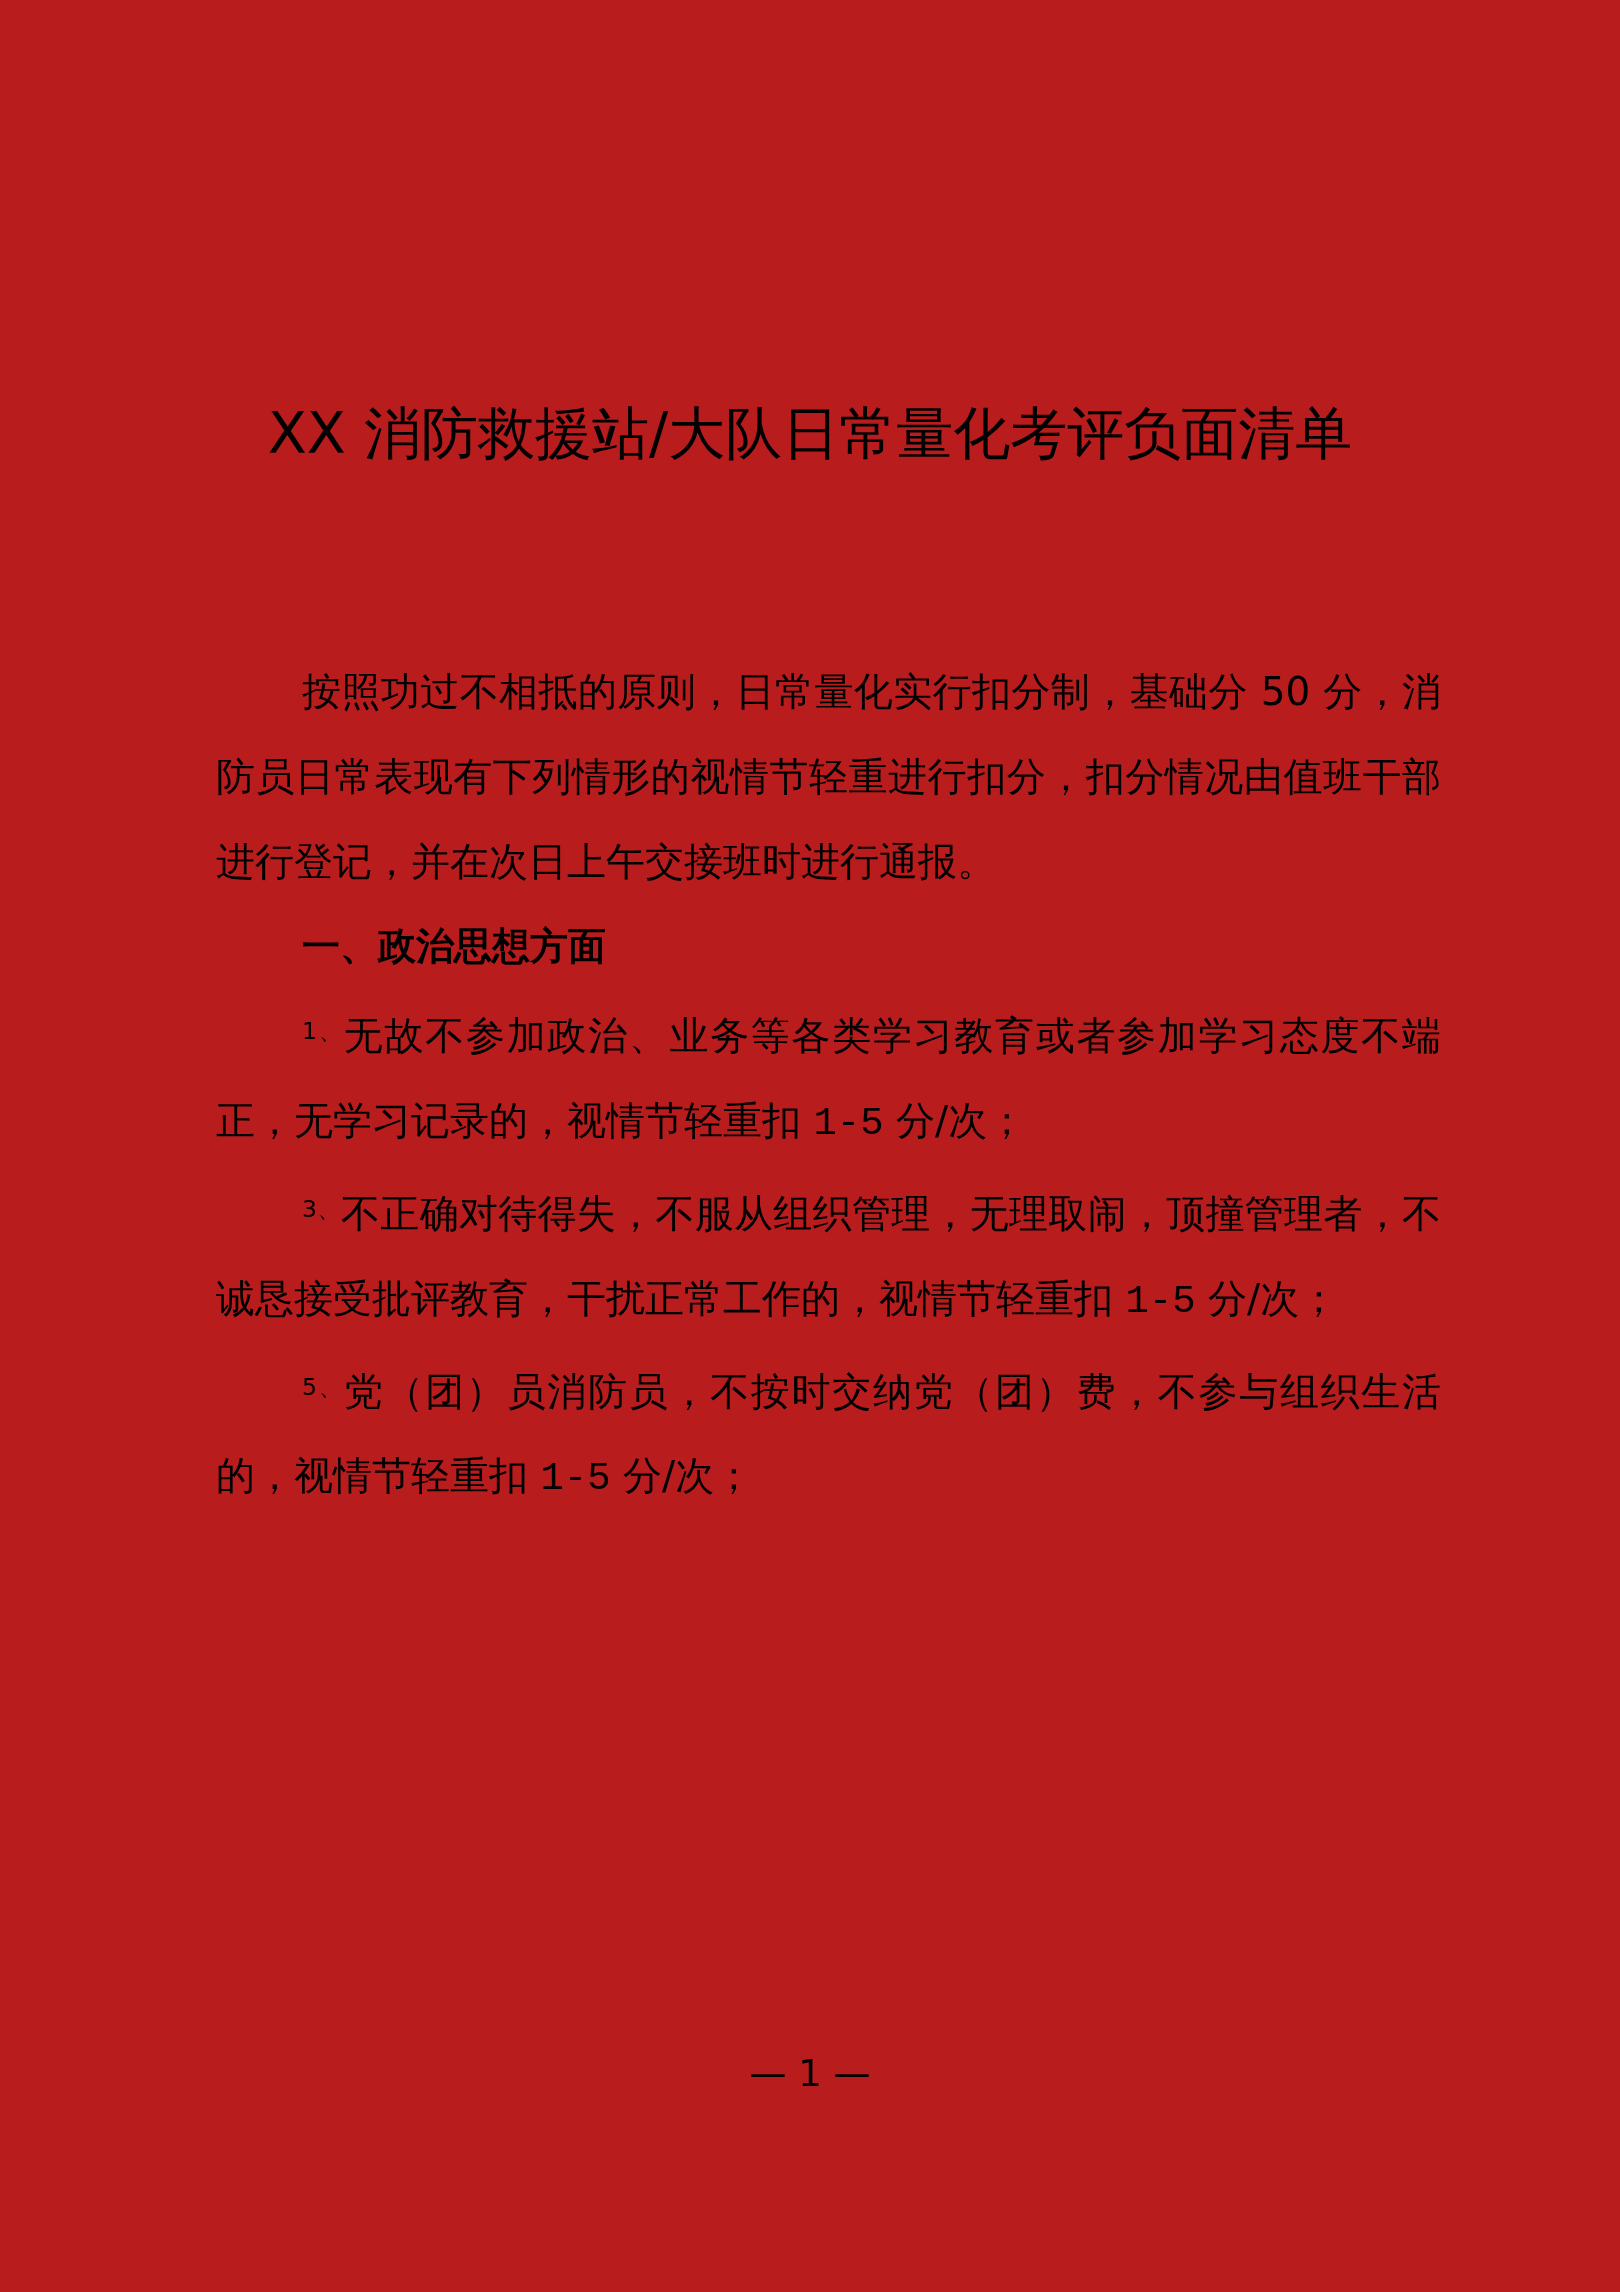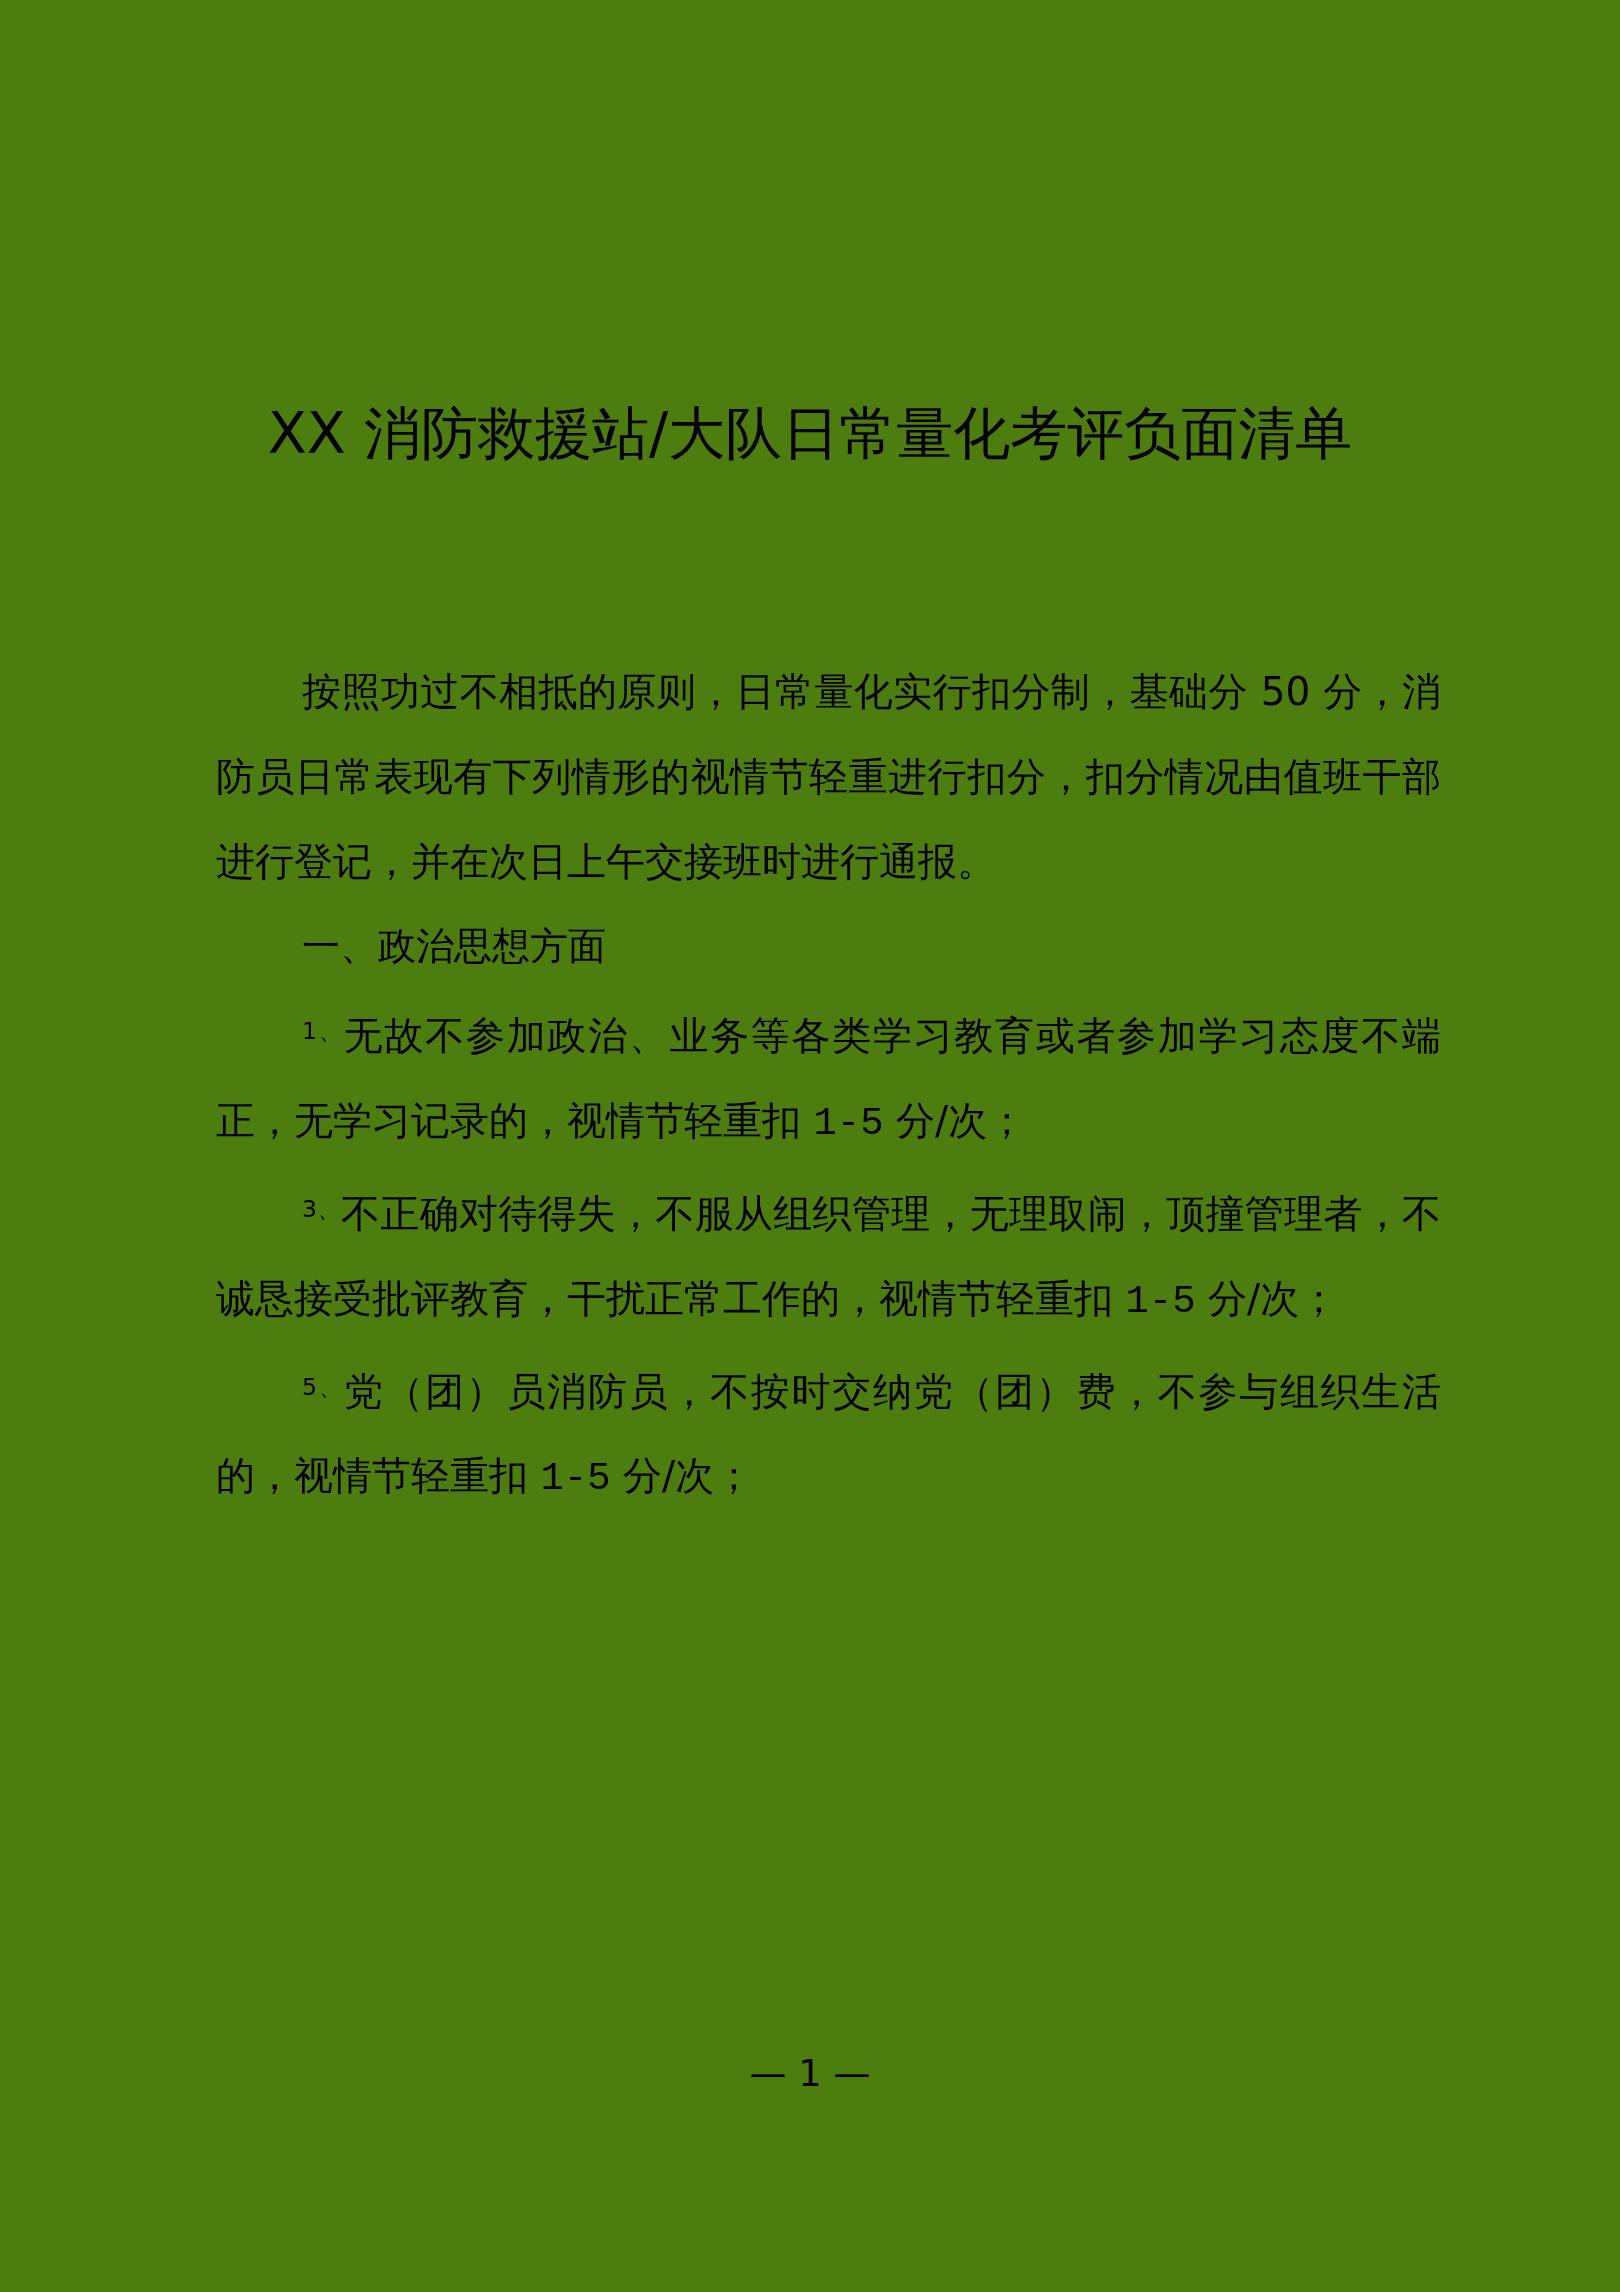--- a/index.html
+++ b/index.html
@@ -13,21 +13,21 @@
     position: relative;
     overflow: hidden;
     font-family: "DejaVu Sans", "Liberation Sans", sans-serif;
     color: #000000;
   }
   .page {
     position: absolute;
     left: 0; top: 0;
     width: 1620px;
     height: 2293px;
-    background: #4d7c0f;
+    background: #b91c1c;
   }
   .title {
     position: absolute;
     left: 0;
     width: 1620px;
     top: 394px;
     text-align: center;
     font-size: 57px;
     line-height: 78px;
     letter-spacing: 0px;
@@ -44,21 +44,21 @@
     text-align: justify;
     text-justify: inter-character;
   }
   .para {
     margin: 0;
     text-indent: 86px;
   }
   .heading {
     margin: 0;
     text-indent: 86px;
-    font-weight: normal;
+    font-weight: bold;
     font-size: 38px;
   }
   .num {
     font-size: 23.5px;
     vertical-align: 9.8px;
     font-family: "DejaVu Sans", sans-serif;
   }
   .pen {
     font-family: Liberation Mono, monospace;
     font-size: 39px;

